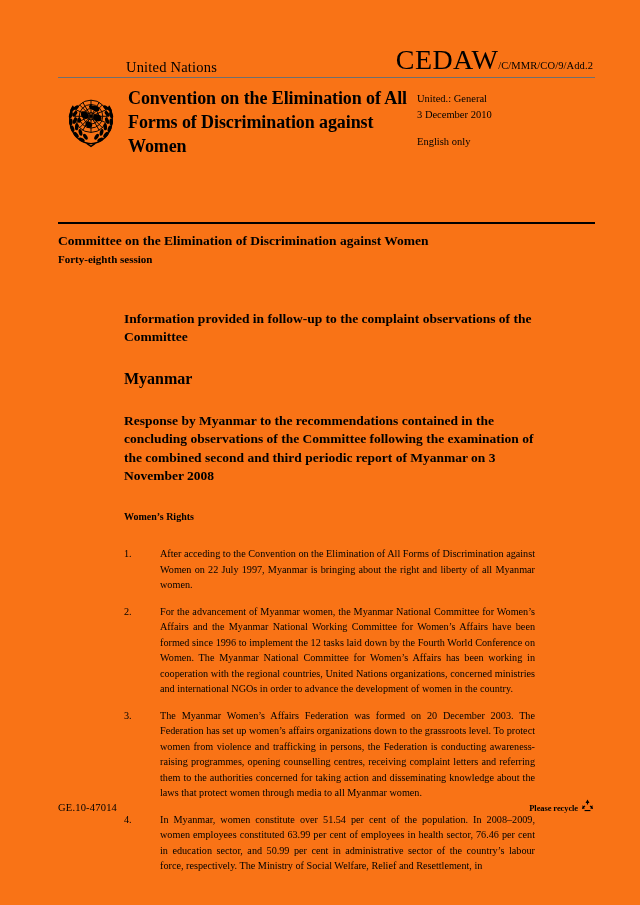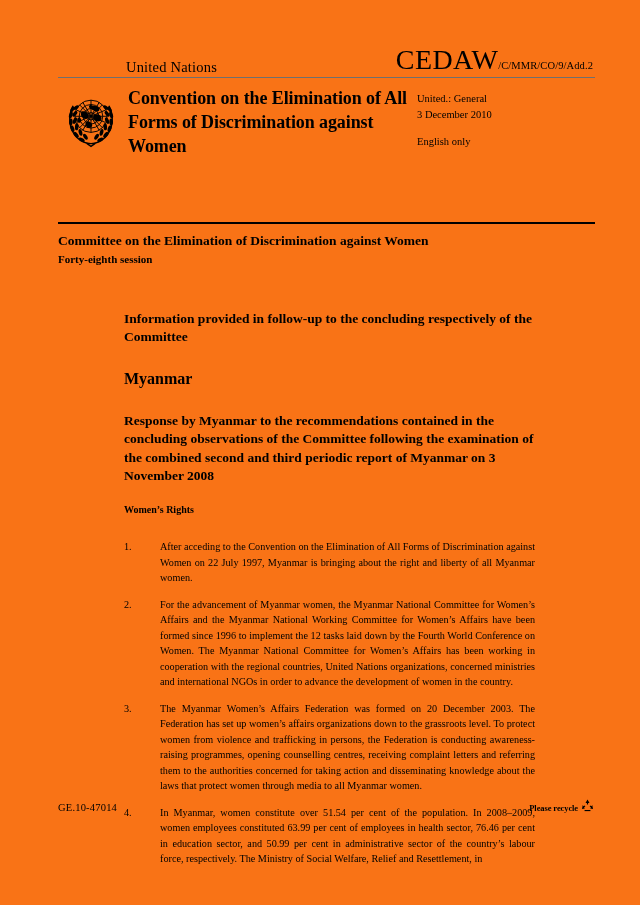--- a/index.html
+++ b/index.html
@@ -137,21 +137,21 @@
   .heading-country {
     font-weight: bold;
     font-size: 16px;
     line-height: 1.3;
     margin-bottom: 22px;
   }
   .heading-2 {
     font-weight: bold;
     font-size: 13.5px;
     line-height: 1.38;
-    margin-bottom: 17px;
+    margin-bottom: 24px;
   }
   .heading-3 {
     font-weight: bold;
     font-size: 10px;
     line-height: 1.3;
     margin-bottom: 23px;
   }
   .para {
     font-size: 10.2px;
     line-height: 1.52;
@@ -288,21 +288,21 @@
 
   <div class="rule-thick"></div>
 
   <div class="committee">
     <div class="committee-name">Committee on the Elimination of Discrimination against Women</div>
     <div class="session">Forty-eighth session</div>
   </div>
 
   <div class="content">
 
-    <div class="heading-1">Information provided in follow-up to the concluding respectively of the Committee</div>
+    <div class="heading-1">Information provided in follow-up to the complaint observations of the Committee</div>
 
     <div class="heading-country">Myanmar</div>
 
     <div class="heading-2">Response by Myanmar to the recommendations contained in the concluding observations of the Committee following the examination of the combined second and third periodic report of Myanmar on 3 November 2008</div>
 
     <div class="heading-3">Women’s Rights</div>
 
     <div class="para">
       <span class="para-num">1.</span><span>After acceding to the Convention on the Elimination of All Forms of Discrimination against Women on 22 July 1997, Myanmar is bringing about the right and liberty of all Myanmar women.</span>
     </div>

